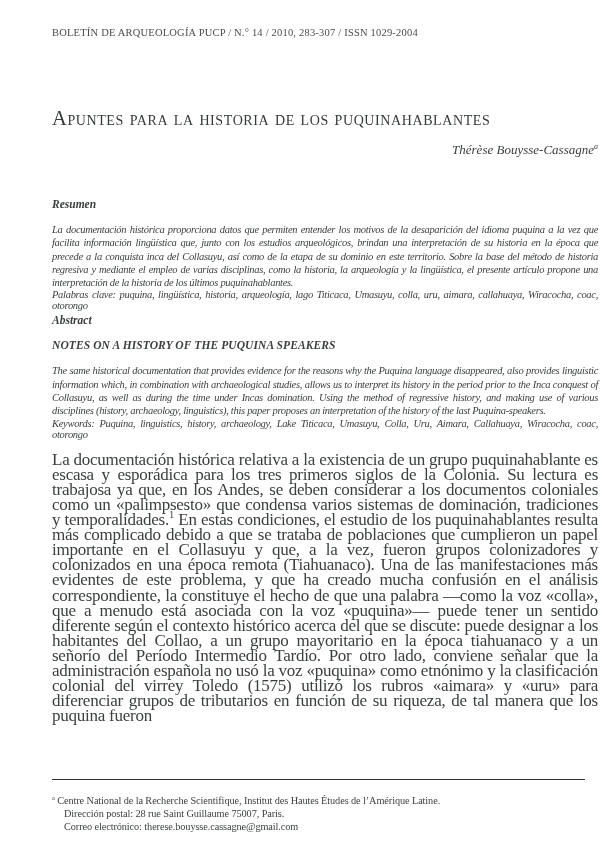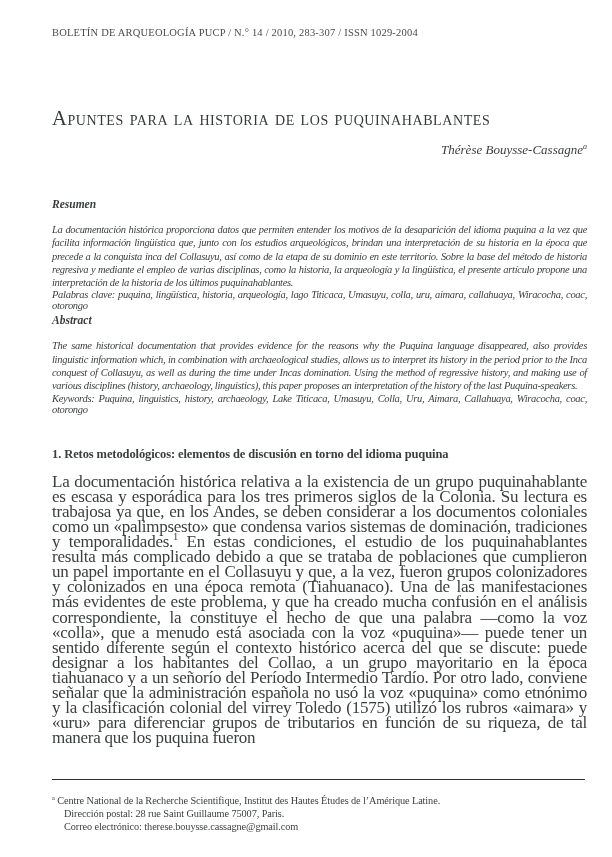--- a/index.html
+++ b/index.html
@@ -6,21 +6,21 @@
   .page{
     position:relative;
     width:612px;height:857px;
     margin:0 auto;
     background:var(--paper,#ffffff);
     color:var(--ink,#3a3f3e);
     font-family:"Liberation Serif","DejaVu Serif",serif;
     overflow:hidden;
     box-sizing:border-box;
   }
-  .content{position:absolute;left:52px;right:25px;top:0;}
+  .content{position:absolute;left:52px;right:14px;top:0;}
   .journal-header{
     padding-top:27px;
     font-size:10.5px;
     letter-spacing:0.2px;
     color:#474c4b;
     white-space:nowrap;
   }
   .article-title{
     margin:68px 0 0 0;
     font-variant:small-caps;
@@ -114,26 +114,26 @@
     <div class="author-line"><span>Thérèse Bouysse-Cassagne</span><sup>a</sup></div>
 
     <h2 class="abs-heading">Resumen</h2>
 
     <p class="abs-text">La documentación histórica proporciona datos que permiten entender los motivos de la desaparición del idioma puquina a la vez que facilita información lingüística que, junto con los estudios arqueológicos, brindan una interpretación de su historia en la época que precede a la conquista inca del Collasuyu, así como de la etapa de su dominio en este territorio. Sobre la base del método de historia regresiva y mediante el empleo de varias disciplinas, como la historia, la arqueología y la lingüística, el presente artículo propone una interpretación de la historia de los últimos puquinahablantes.</p>
 
     <p class="abs-keywords">Palabras clave: puquina, lingüística, historia, arqueología, lago Titicaca, Umasuyu, colla, uru, aimara, callahuaya, Wiracocha, coac, otorongo</p>
 
     <h2 class="abs-heading second">Abstract</h2>
 
+    <p class="abs-subtitle">NOTES ON A HISTORY OF THE PUQUINA SPEAKERS</p>
 
     <p class="abs-text">The same historical documentation that provides evidence for the reasons why the Puquina language disappeared, also provides linguistic information which, in combination with archaeological studies, allows us to interpret its history in the period prior to the Inca conquest of Collasuyu, as well as during the time under Incas domination. Using the method of regressive history, and making use of various disciplines (history, archaeology, linguistics), this paper proposes an interpretation of the history of the last Puquina-speakers.</p>
 
     <p class="abs-keywords">Keywords: Puquina, linguistics, history, archaeology, Lake Titicaca, Umasuyu, Colla, Uru, Aimara, Callahuaya, Wiracocha, coac, otorongo</p>
 
-    <h2 class="section-heading">1. Retos metodológicos: elementos de discusión en torno del idioma puquina</h2>
 
     <p class="body-para"><span>La documentación histórica relativa a la existencia de un grupo puquinahablante es escasa y esporádica para los tres primeros siglos de la Colonia. Su lectura es trabajosa ya que, en los Andes, se deben considerar a los documentos coloniales como un «palimpsesto» que condensa varios sistemas de dominación, tradiciones y temporalidades.</span><sup>1</sup><span> En estas condiciones, el estudio de los puquinahablantes resulta más complicado debido a que se trataba de poblaciones que cumplieron un papel importante en el Collasuyu y que, a la vez, fueron grupos colonizadores y colonizados en una época remota (Tiahuanaco). Una de las manifestaciones más evidentes de este problema, y que ha creado mucha confusión en el análisis correspondiente, la constituye el hecho de que una palabra —como la voz «colla», que a menudo está asociada con la voz «puquina»— puede tener un sentido diferente según el contexto histórico acerca del que se discute: puede designar a los habitantes del Collao, a un grupo mayoritario en la época tiahuanaco y a un señorío del Período Intermedio Tardío. Por otro lado, conviene señalar que la administración española no usó la voz «puquina» como etnónimo y la clasificación colonial del virrey Toledo (1575) utilizó los rubros «aimara» y «uru» para diferenciar grupos de tributarios en función de su riqueza, de tal manera que los puquina fueron</span></p>
 
   </div>
 
   <div class="footnote">
     <hr class="footnote-rule">
     <div class="footnote-text">
       <div class="fn-line"><sup>a</sup> <span>Centre National de la Recherche Scientifique, Institut des Hautes Études de l’Amérique Latine.</span></div>
       <div class="fn-line indented">Dirección postal: 28 rue Saint Guillaume 75007, Paris.</div>

